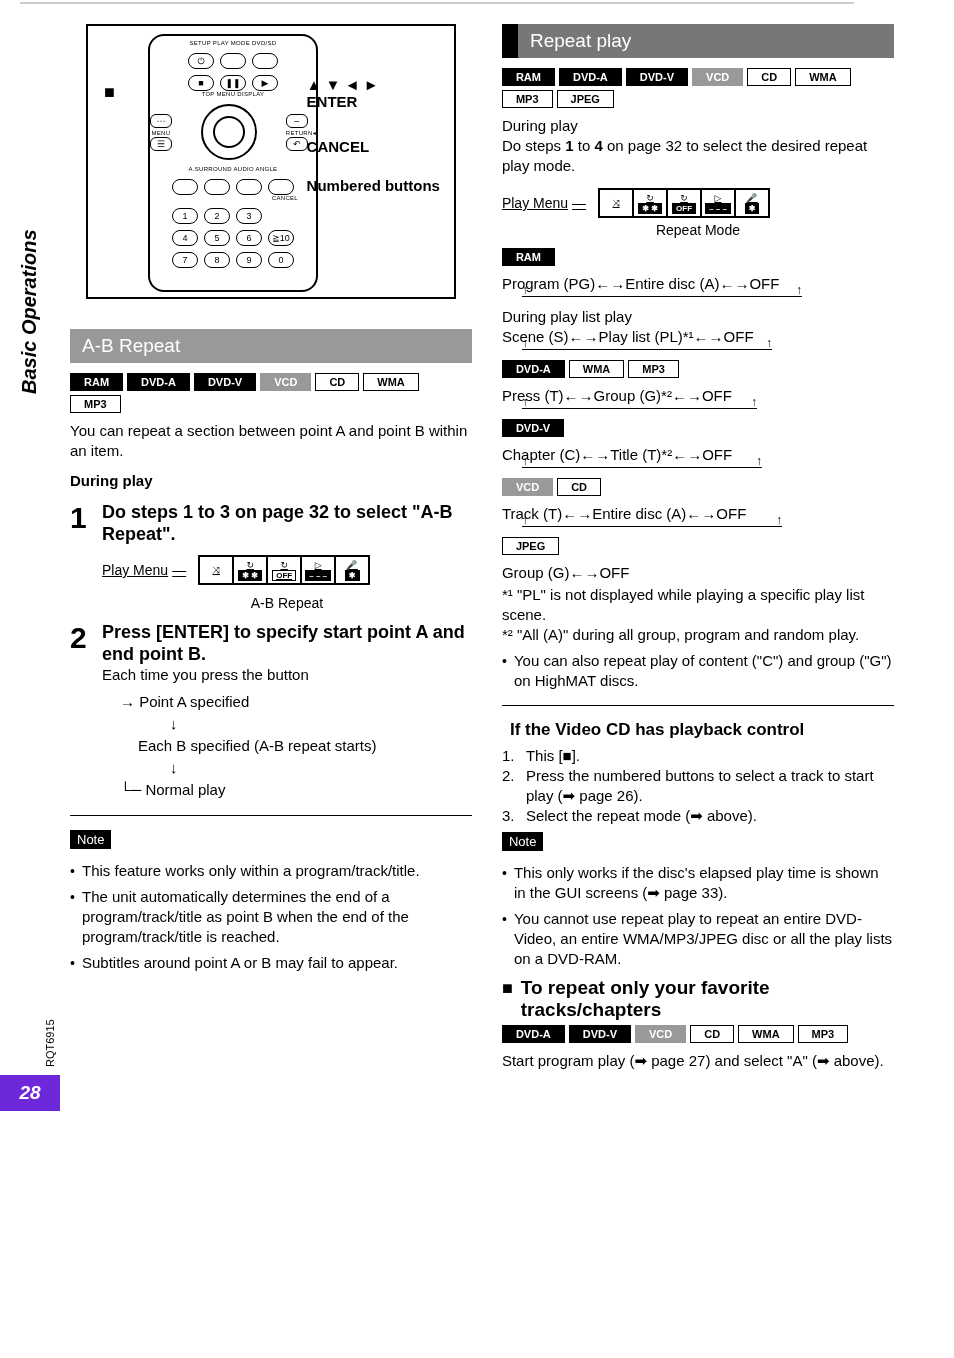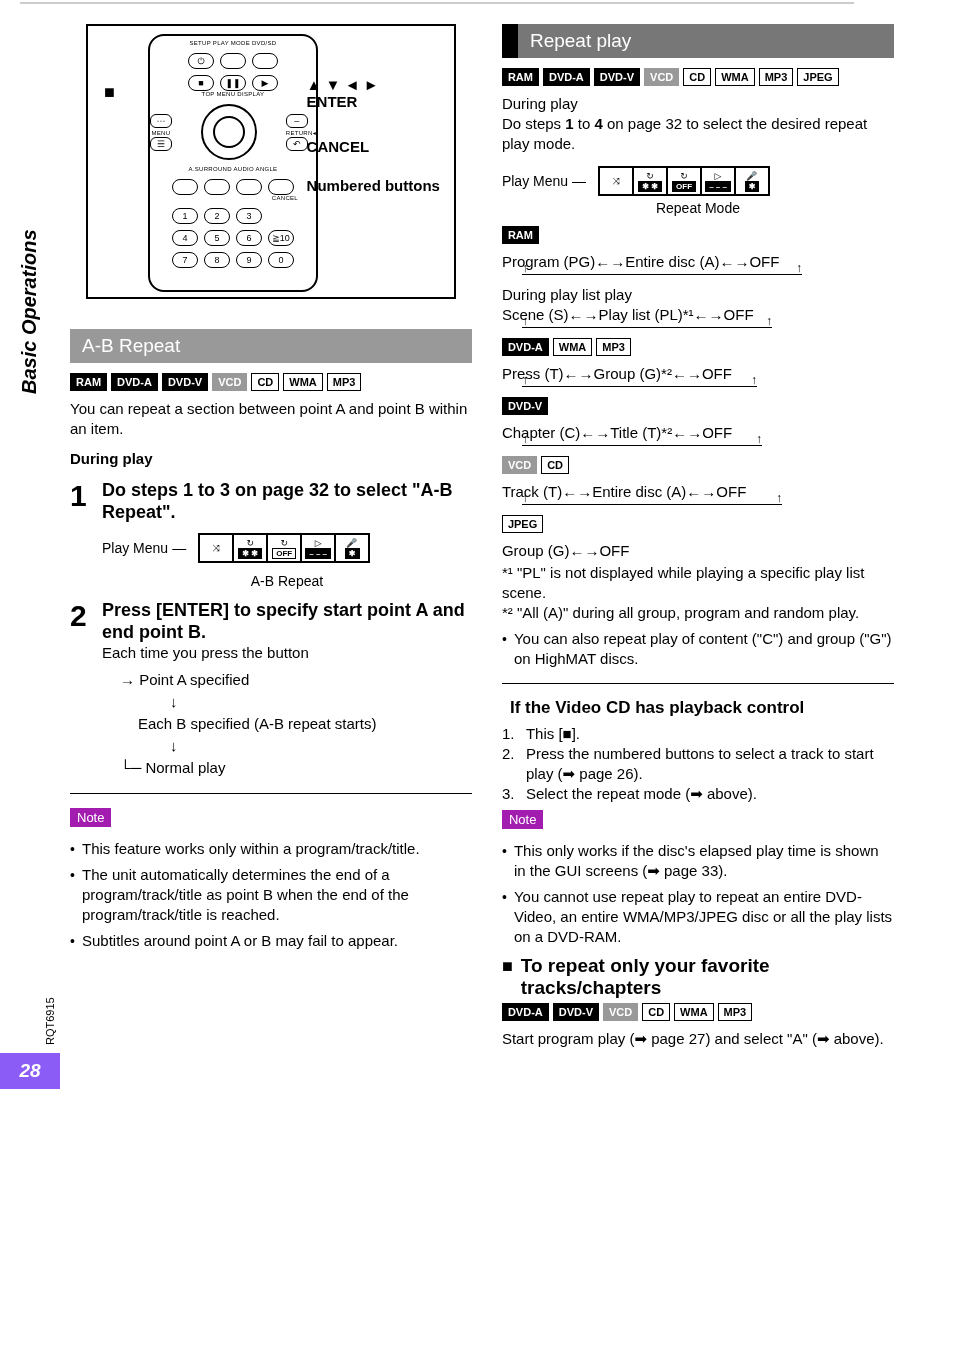--- a/index.html
+++ b/index.html
@@ -20,49 +20,49 @@
 .r-wheel { width: 56px; height: 56px; border: 2px solid #000; border-radius: 50%; margin: 6px auto; position: relative; }
 .r-wheel-inner { position: absolute; inset: 10px; border: 2px solid #000; border-radius: 50%; }
 .r-micro { font-size: 6px; text-align: center; line-height: 7px; letter-spacing: 0.3px; }
 .remote-callouts { position: absolute; right: 14px; top: 50px; text-align: left; }
 .callout-item { margin-bottom: 20px; font-size: 15px; font-weight: bold; }
 .callout-item.big { font-size: 15px; line-height: 21px; }
 .black-square { position: absolute; left: 16px; top: 56px; font-size: 18px; }
 .section-header { background: #999; padding: 6px 12px; font-size: 19px; font-weight: normal; color: #fff; margin-bottom: 10px; display: flex; align-items: center; }
 .section-header.dark { background: #777; }
 .format-badges { display: flex; flex-wrap: wrap; gap: 4px; margin-bottom: 8px; }
-.fmt { font-size: 11px; font-weight: bold; padding: 1px 5px; border: 1.5px solid #000; line-height: 14px; }
+.fmt { font-size: 11px; font-weight: bold; padding: 1px 13px; border: 1.5px solid #000; line-height: 14px; }
 .fmt.inv { background: #000; color: #fff; }
 .fmt.gray { background: #999; color: #fff; border-color: #999; }
 .body-text { font-size: 15px; line-height: 20px; }
 .step-num { font-size: 30px; font-weight: bold; width: 32px; display: inline-block; }
 .step-row { display: flex; margin-top: 10px; }
 .step-content { flex: 1; }
 .step-heading { font-size: 18px; font-weight: bold; line-height: 22px; }
-.play-menu-line { display: flex; align-items: center; margin: 10px 0; }
+.play-menu-line { display: flex; align-items: center; margin: 10px 0; text-decoration: underline; }
 .menu-bar { display: flex; border: 1px solid #000; margin-left: 8px; }
 .menu-cell { width: 34px; height: 28px; border: 1px solid #000; display: flex; flex-direction: column; align-items: center; justify-content: center; font-size: 9px; position: relative; }
 .bot-box { border: 1px solid #000; padding: 0px 3px; font-size: 8px; font-weight: bold; }
 .hr { border: none; border-top: 1px solid #000; margin: 14px 0; }
-.note-badge { display: inline-block; background: #a21caf; color: #fff; font-size: 13px; padding: 2px 7px; margin-bottom: 6px; }
+.note-badge { display: inline-block; background: #000000; color: #fff; font-size: 13px; padding: 2px 7px; margin-bottom: 6px; }
 ul.bullets { list-style: none; }
 ul.bullets li { position: relative; padding-left: 12px; font-size: 15px; line-height: 20px; margin-bottom: 2px; margin-top: 6px; }
 ul.bullets li::before { content: '•'; position: absolute; left: 0; font-size: 14px; }
 .cycle { font-size: 15px; line-height: 20px; margin-bottom: 2px; }
 .cycle-under { border-bottom: 1px solid #000; margin: 0 0 10px 20px; position: relative; }
 .cycle-under::before, .cycle-under::after { content: '↑'; position: absolute; top: -13px; font-size: 12px; }
 .cycle-under::before { left: 0; }
 .cycle-under::after { right: 0; }
 ol.numbered { list-style: none; counter-reset: n; }
 ol.numbered li { counter-increment: n; position: relative; padding-left: 24px; font-size: 15px; line-height: 20px; }
 ol.numbered li::before { content: counter(n) "."; position: absolute; left: 0; }
 .sub-heading { font-size: 17px; font-weight: bold; margin: 8px 8px 6px; }
 .footer { position: absolute; left: 0; bottom: 0; }
 .footer-side { position: absolute; left: 56px; bottom: 44px; transform: rotate(-90deg); transform-origin: left bottom; font-size: 11px; }
-.page-num-box { width: 60px; height: 36px; background: #8b5cf6; color: #fff; font-style: italic; font-weight: bold; font-size: 19px; display: flex; align-items: center; justify-content: center; }
+.page-num-box { width: 60px; height: 36px; background: #6d28d9; color: #fff; font-style: italic; font-weight: bold; font-size: 19px; display: flex; align-items: center; justify-content: center; }
 .arrow-sym { font-weight: bold; }
 .favorite-head { display: flex; align-items:flex-start; gap:8px; margin-top:8px;}
 .favorite-sq { font-size: 18px; line-height:22px;}
 .favorite-txt { font-size: 19px; font-weight: bold; line-height:22px;}
 </style>
 </head>
 <body>
 
 <div class="page">
   <div class="header-under"></div>

